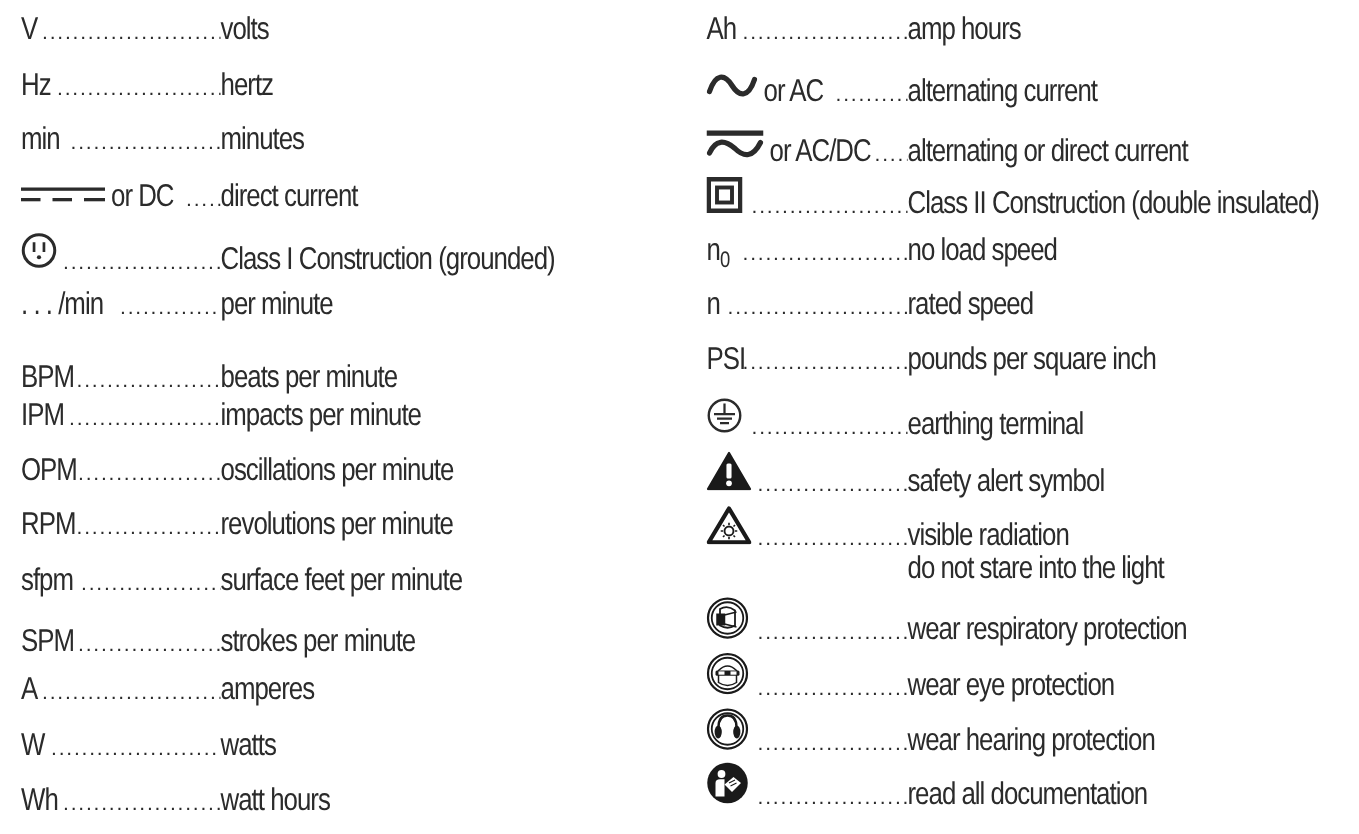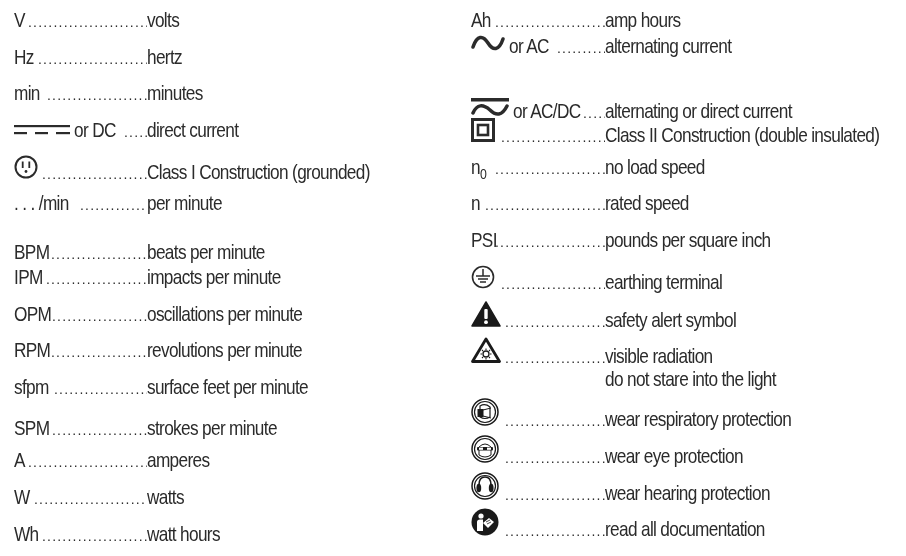--- a/index.html
+++ b/index.html
@@ -210,34 +210,34 @@
 <div class="col col-right">
 
   <div class="row" style="top:8px">
     <span class="sym" style="width:24px">
         <span class="sym-text">Ah</span>
       </span>
     <span class="leader" style="width:110px">........................................</span>
     <span class="desc">amp hours</span>
   </div>
 
-  <div class="row" style="top:31px">
+  <div class="row" style="top:45px">
     <span class="sym icon" style="width:38px">
       <svg width="34" height="20" viewBox="0 0 34 20">
         <path d="M2,14 C6,2 12,2 17,10 C22,18 28,18 32,6" fill="none" stroke="#2b2b2b" stroke-width="3.5" stroke-linecap="round"></path>
       </svg>
     </span>
     <span class="sym" style="width:48px">
         <span class="sym-text">or AC</span>
       </span>
     <span class="leader" style="width:48px">........................................</span>
     <span class="desc">alternating current</span>
   </div>
 
-  <div class="row" style="top:95px">
+  <div class="row" style="top:84px">
     <span class="sym icon" style="width:42px">
       <svg width="38" height="22" viewBox="0 0 38 22">
         <rect x="0" y="2" width="38" height="3.5" fill="#2b2b2b"></rect>
         <path d="M2,17 C6,8 12,8 19,14 C25,20 31,20 36,10" fill="none" stroke="#2b2b2b" stroke-width="3.5" stroke-linecap="round"></path>
       </svg>
     </span>
     <span class="sym" style="width:70px">
         <span class="sym-text">or AC/DC</span>
       </span>
     <span class="leader" style="width:22px">........................................</span>

